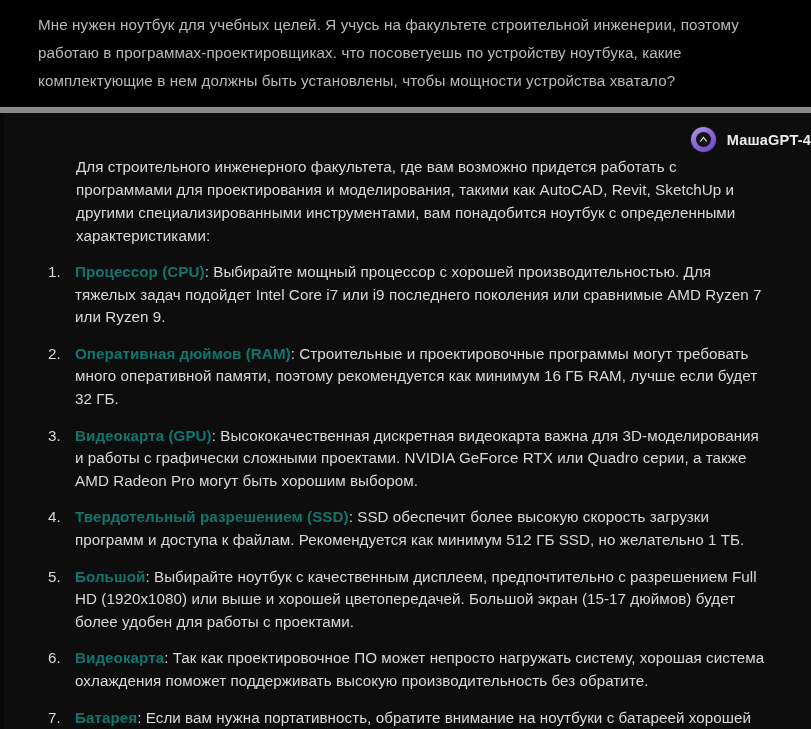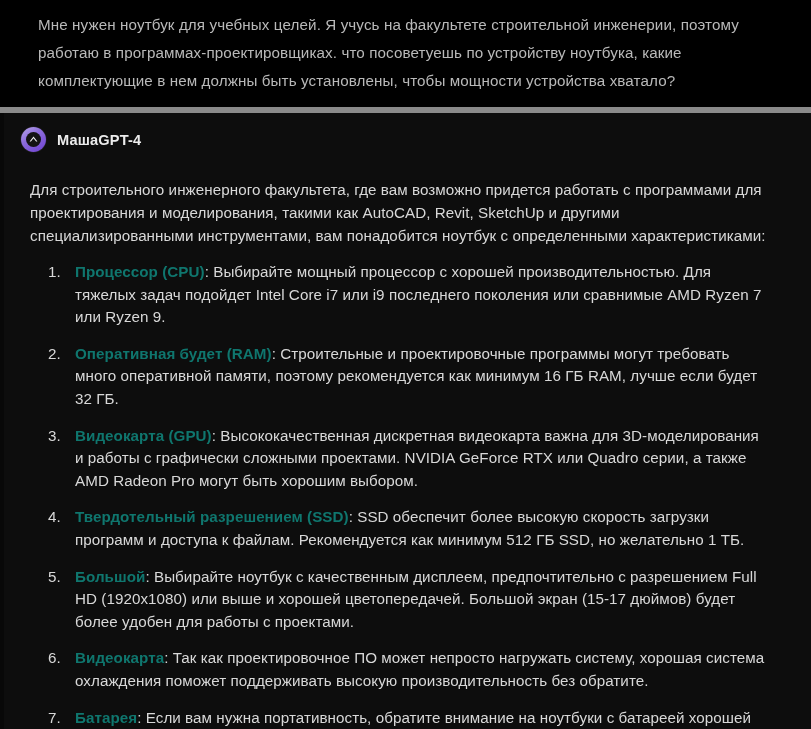--- a/index.html
+++ b/index.html
@@ -59,21 +59,22 @@
     left: 0; top: 0; bottom: 0;
     width: 4px;
     background: #080808;
   }
 
   .assistant-header {
     display: flex;
     align-items: center;
     gap: 11px;
     padding: 0 0 0 21px;
-    margin-bottom: 26px;
+    margin-bottom: 3px;
+    justify-content: flex-end;
   }
   .avatar {
     width: 25px;
     height: 25px;
     border-radius: 50%;
     background: linear-gradient(145deg, #b9a7e8 0%, #8d6ddc 40%, #6d3fd0 100%);
     display: flex;
     align-items: center;
     justify-content: center;
     flex: 0 0 auto;
@@ -99,21 +100,21 @@
 
   .assistant-body {
     padding: 0 20px 0 0;
   }
 
   .intro-paragraph {
     color: #d8d8d8;
     font-size: 15.2px;
     line-height: 23px;
     letter-spacing: 0.05px;
-    margin: 0 20px 14px 30px;
+    margin: 0 20px 14px 76px;
   }
 
   ol.spec-list {
     list-style: none;
     margin: 0;
     padding: 0 24px 0 75px;
   }
   ol.spec-list > li {
     position: relative;
     color: #d8d8d8;
@@ -168,21 +169,21 @@
     </div>
 
     <div class="assistant-body">
       <div class="intro-paragraph">Для строительного инженерного факультета, где вам возможно придется работать с программами для проектирования и моделирования, такими как AutoCAD, Revit, SketchUp и другими специализированными инструментами, вам понадобится ноутбук с определенными характеристиками:</div>
 
       <ol class="spec-list">
         <li>
           <span class="li-marker">1.</span><span class="li-term">Процессор (CPU)</span><span class="li-desc">: Выбирайте мощный процессор с хорошей производительностью. Для тяжелых задач подойдет Intel Core i7 или i9 последнего поколения или сравнимые AMD Ryzen 7 или Ryzen 9.</span>
         </li>
         <li>
-          <span class="li-marker">2.</span><span class="li-term">Оперативная будет (RAM)</span><span class="li-desc">: Строительные и проектировочные программы могут требовать много оперативной памяти, поэтому рекомендуется как минимум 16 ГБ RAM, лучше если будет 32 ГБ.</span>
+          <span class="li-marker">2.</span><span class="li-term">Оперативная дюймов (RAM)</span><span class="li-desc">: Строительные и проектировочные программы могут требовать много оперативной памяти, поэтому рекомендуется как минимум 16 ГБ RAM, лучше если будет 32 ГБ.</span>
         </li>
         <li>
           <span class="li-marker">3.</span><span class="li-term">Видеокарта (GPU)</span><span class="li-desc">: Высококачественная дискретная видеокарта важна для 3D-моделирования и работы с графически сложными проектами. NVIDIA GeForce RTX или Quadro серии, а также AMD Radeon Pro могут быть хорошим выбором.</span>
         </li>
         <li>
           <span class="li-marker">4.</span><span class="li-term">Твердотельный разрешением (SSD)</span><span class="li-desc">: SSD обеспечит более высокую скорость загрузки программ и доступа к файлам. Рекомендуется как минимум 512 ГБ SSD, но желательно 1 ТБ.</span>
         </li>
         <li>
           <span class="li-marker">5.</span><span class="li-term">Большой</span><span class="li-desc">: Выбирайте ноутбук с качественным дисплеем, предпочтительно с разрешением Full HD (1920x1080) или выше и хорошей цветопередачей. Большой экран (15-17 дюймов) будет более удобен для работы с проектами.</span>
         </li>

